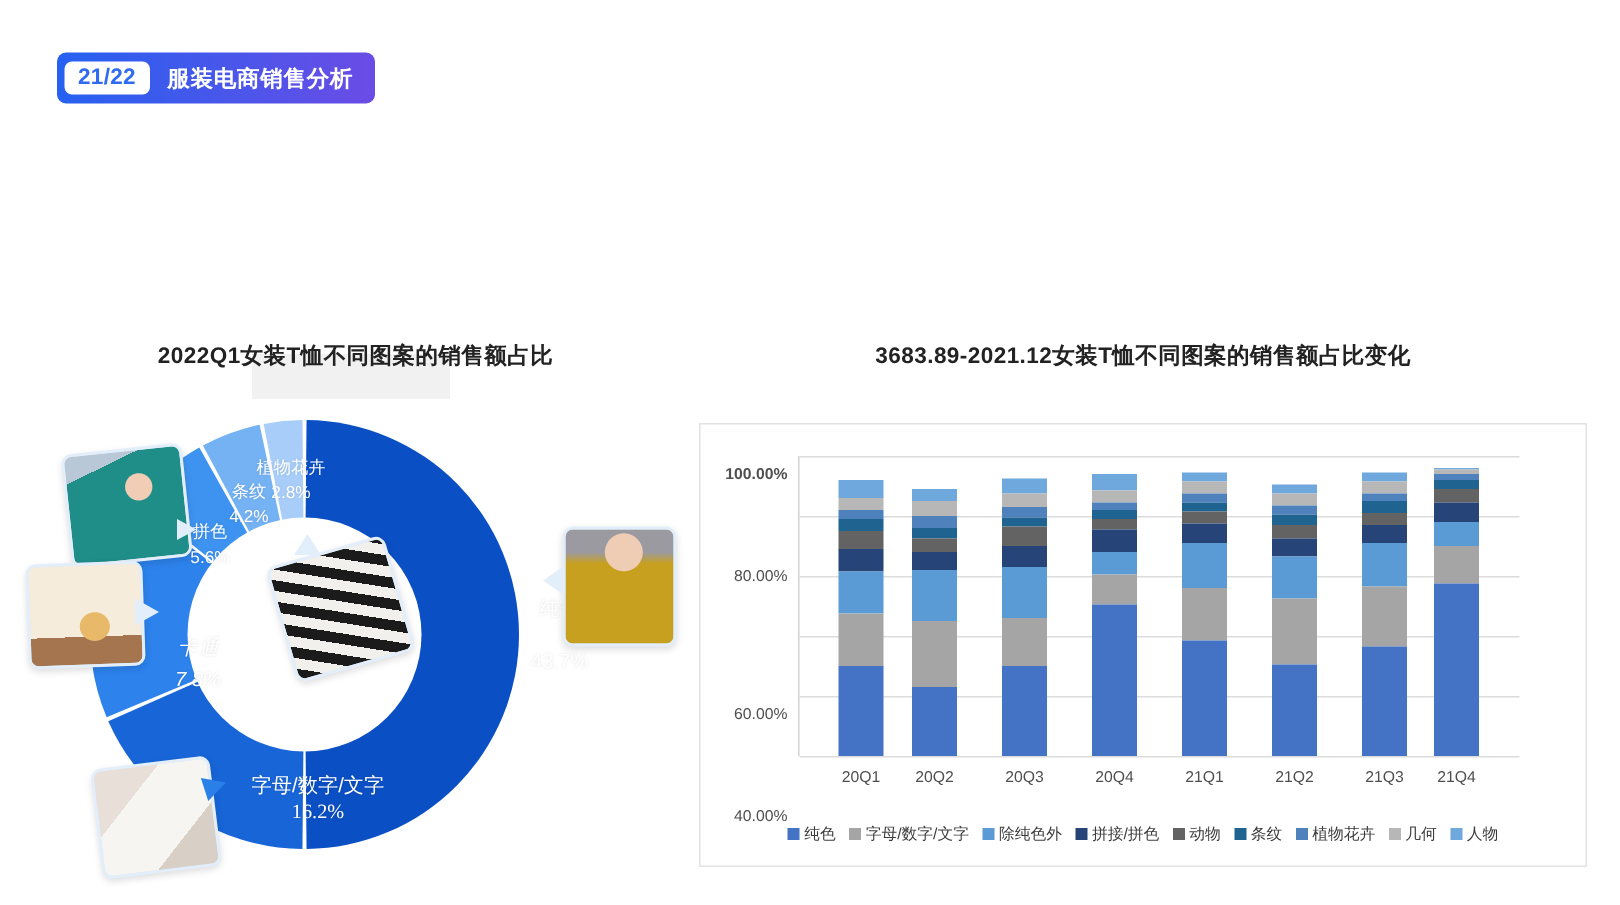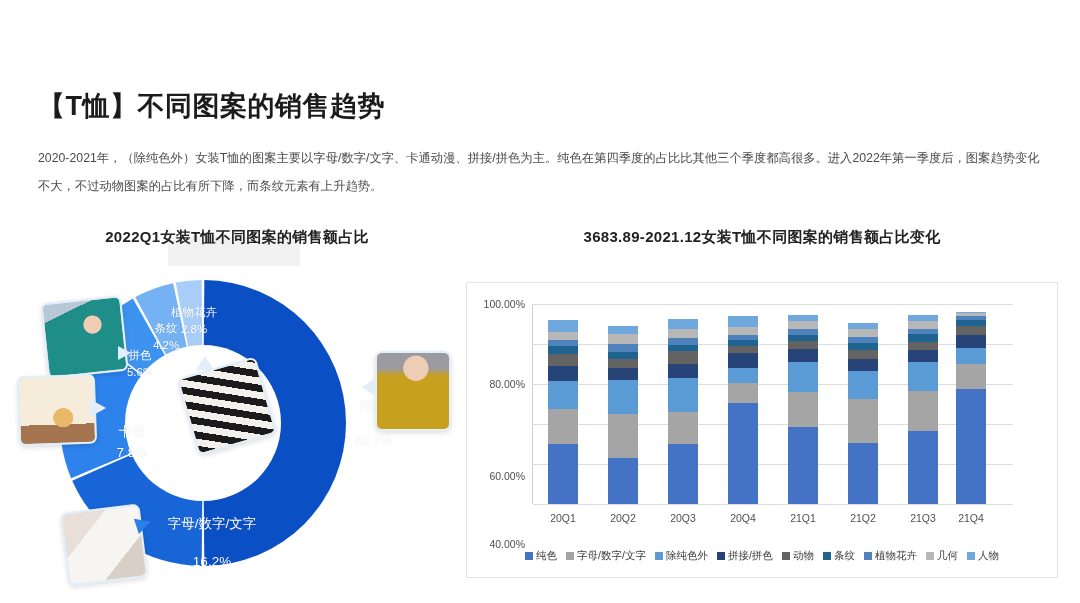--- a/index.html
+++ b/index.html
@@ -195,24 +195,26 @@
   }
   .leg-item { display: flex; align-items: center; gap: 3px; }
   .leg-sw { width: 8px; height: 8px; display: inline-block; }
   .leg-tx { font-size: 10.5px; color: #3c3c3c; white-space: nowrap; }
 </style>
 </head>
 <body>
 
 <div class="slide">
 
-
-
-  <div class="page-title">【T恤】不同图案的销售趋势</div>
-  <div class="summary">2020-2021年，（除纯色外）女装T恤的图案主要以字母/数字/文字、卡通动漫、拼接/拼色为主。纯色在第四季度的占比比其他三个季度都高很多。进入2022年第一季度后，图案趋势变化不大，不过动物图案的占比有所下降，而条纹元素有上升趋势。</div>
+  <div class="kicker">
+    <span class="kicker-num">21/22</span>
+    <span class="kicker-text">服装电商销售分析</span>
+  </div>
+
+
 
   <div class="title-hl"></div>
   <div class="panel-left">
     <div class="chart-title">2022Q1女装T恤不同图案的销售额占比</div>
   </div>
 
   <div class="donut-wrap">
     <svg class="donut-svg" width="290" height="290" viewBox="0 0 290 290">
       <g id="donut-slices">
           <path d="M 145 145 L 146.3726803751232 2.0065884434260113 A 143 143 0 0 1 146.3726803751232 287.99341155657396 Z" fill="#0b4fc4"></path>
@@ -226,24 +228,24 @@
     </svg>
   </div>
 
   <div class="pie-label" style="left:332px; top:397px; width:82px;">
     <span class="nm">纯色</span>
     <span class="vl" style="margin-top:18px;">43.7%</span>
   </div>
 
   <div class="pie-label" style="left:150px; top:515px; width:124px;">
     <span class="nm">字母/数字/文字</span>
-    <span class="vl" style="margin-top:21px;">16.2%</span>
-  </div>
-
-  <div class="pie-label" style="left:99px; top:423px; width:66px;">
+    <span class="vl" style="margin-top:0;font-family:Liberation Serif, serif;">16.2%</span>
+  </div>
+
+  <div class="pie-label" style="left:99px; top:423px; width:66px;font-style:italic;">
     <span class="nm">卡通</span>
     <span class="vl" style="margin-top:4px;">7.8%</span>
   </div>
 
   <div class="pie-label small" style="left:112px; top:348px; width:56px;">
     <span class="nm">拼色</span>
     <span class="vl" style="margin-top:2px;">5.6%</span>
   </div>
 
   <div class="pie-label small" style="left:138px; top:321px; width:56px;">
@@ -302,25 +304,25 @@
           <div class="gridline" style="top: 120px;">
             <div class="ytick" style="top: 120px;">40.00%</div>
           </div>
           <div class="gridline" style="top: 80px;">
             <div class="ytick" style="top: 92px;">60.00%</div>
           </div>
           <div class="gridline" style="top: 40px;">
             <div class="ytick" style="top: 40px;">80.00%</div>
           </div>
           <div class="gridline" style="top: 0px;">
-            <div class="ytick" style="top: 0px;">100.00%</div>
+            <div class="ytick" style="top: 12px; font-weight: bold;">100.00%</div>
           </div>
         </div>
       <div id="bars-layer">
-          <div class="bar-col" style="left: 15px; border-radius: 13px;">
+          <div class="bar-col" style="left: 26px; border-radius: 13px;">
             <div class="seg" style="height: 11.4px; background: rgb(111, 168, 220);"></div>
             <div class="seg" style="height: 8.4px; background: rgb(183, 183, 183);"></div>
             <div class="seg" style="height: 6.2px; background: rgb(79, 129, 189);"></div>
             <div class="seg" style="height: 8px; background: rgb(31, 99, 145);"></div>
             <div class="seg" style="height: 12.2px; background: rgb(99, 99, 99);"></div>
             <div class="seg" style="height: 14.4px; background: rgb(38, 68, 120);"></div>
             <div class="seg" style="height: 28.4px; background: rgb(91, 155, 213);"></div>
             <div class="seg" style="height: 35.2px; background: rgb(165, 165, 165);"></div>
             <div class="seg" style="height: 59.6px; background: rgb(68, 114, 196);"></div>
             <div class="xtick">20Q1</div>

